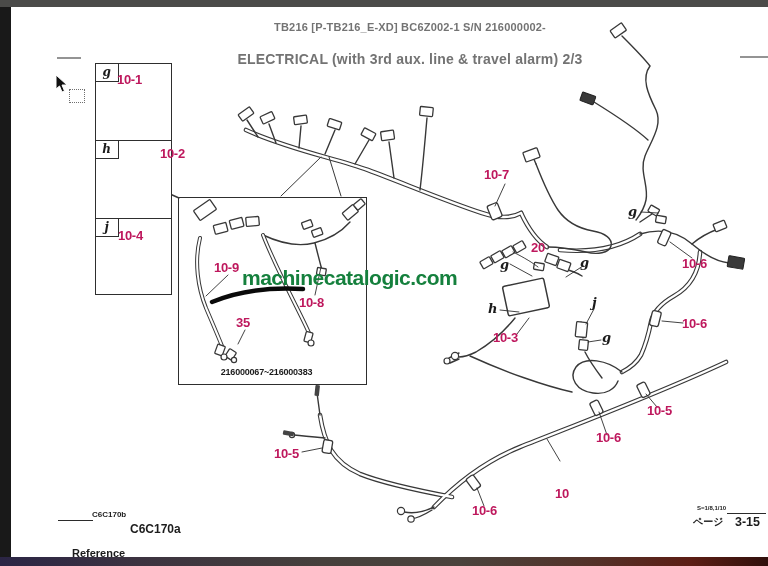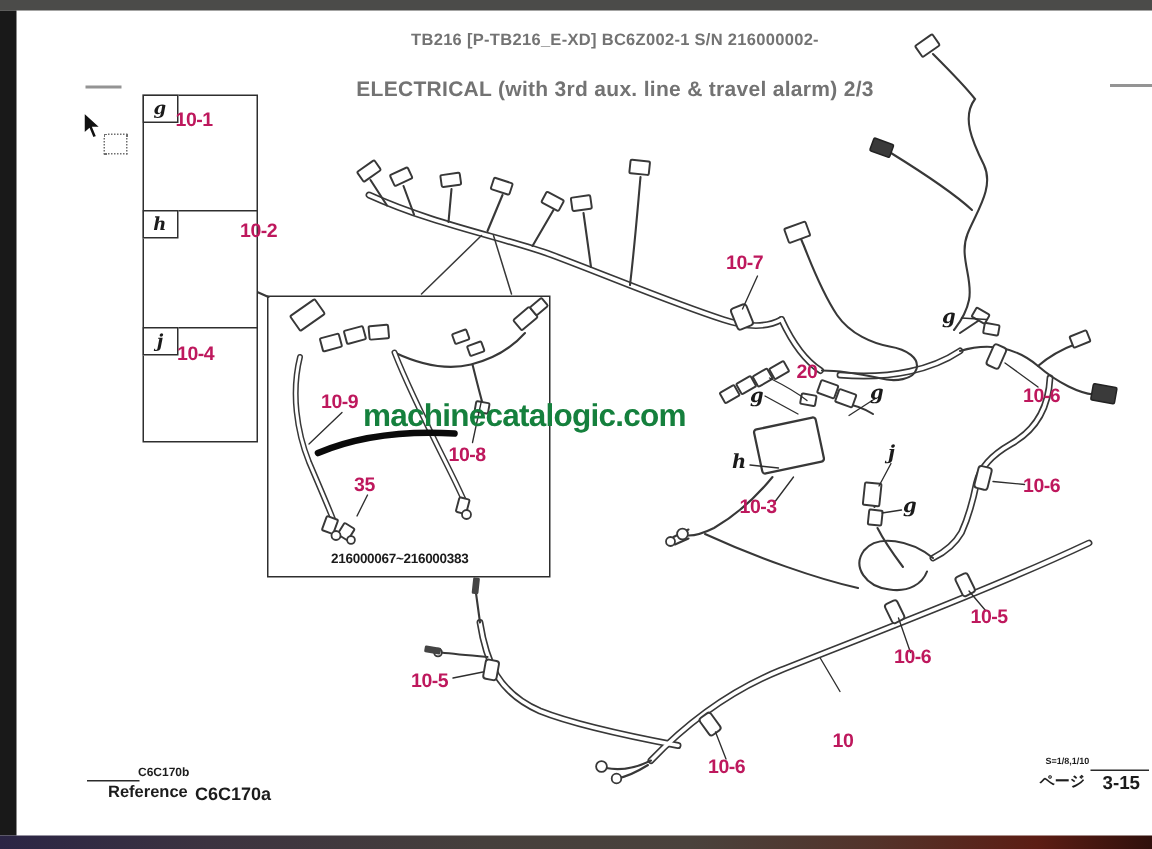--- a/index.html
+++ b/index.html
@@ -86,21 +86,21 @@
 <span class="ltr" style="left:602px;top:331px;">g</span>
 <span class="lbl" style="left:682px;top:317px;">10-6</span>
 <span class="lbl" style="left:647px;top:404px;">10-5</span>
 <span class="lbl" style="left:596px;top:431px;">10-6</span>
 <span class="lbl" style="left:555px;top:459px;margin-top:28px;">10</span>
 <span class="lbl" style="left:472px;top:504px;">10-6</span>
 <span class="lbl" style="left:274px;top:447px;">10-5</span>
 
 <span class="ftr" style="left:92px;top:511px;font-size:8px;font-weight:700;">C6C170b</span>
 <div class="hline" style="left:58px;top:520px;width:35px;height:1.2px;"></div>
-<span class="ftr" style="left:59px;top:523px;font-size:11px;font-weight:700;padding-left:13px;">Reference</span>
+<span class="ftr" style="left:59px;top:548px;font-size:11px;font-weight:700;padding-left:13px;">Reference</span>
 <span class="ftr" style="left:130px;top:523px;font-size:12px;font-weight:700;">C6C170a</span>
 <span class="ftr" style="left:697px;top:505px;font-size:6px;font-weight:700;">S=1/8,1/10</span>
 <span class="ftr" style="left:693px;top:517px;font-size:10px;font-weight:700;">ページ</span>
 <div class="hline" style="left:727px;top:513px;width:39px;height:1.2px;"></div>
 <span class="ftr" style="left:735px;top:516px;font-size:12.5px;font-weight:700;">3-15</span>
 
 <svg class="draw" width="768" height="566" viewBox="0 0 768 566">
 
   <g fill="none" stroke="#383838" stroke-width="4.6" stroke-linecap="round">
     <path d="M246,130 C290,150 335,158 368,170 C408,185 448,202 482,213 C500,219 512,218 521,213"></path>

